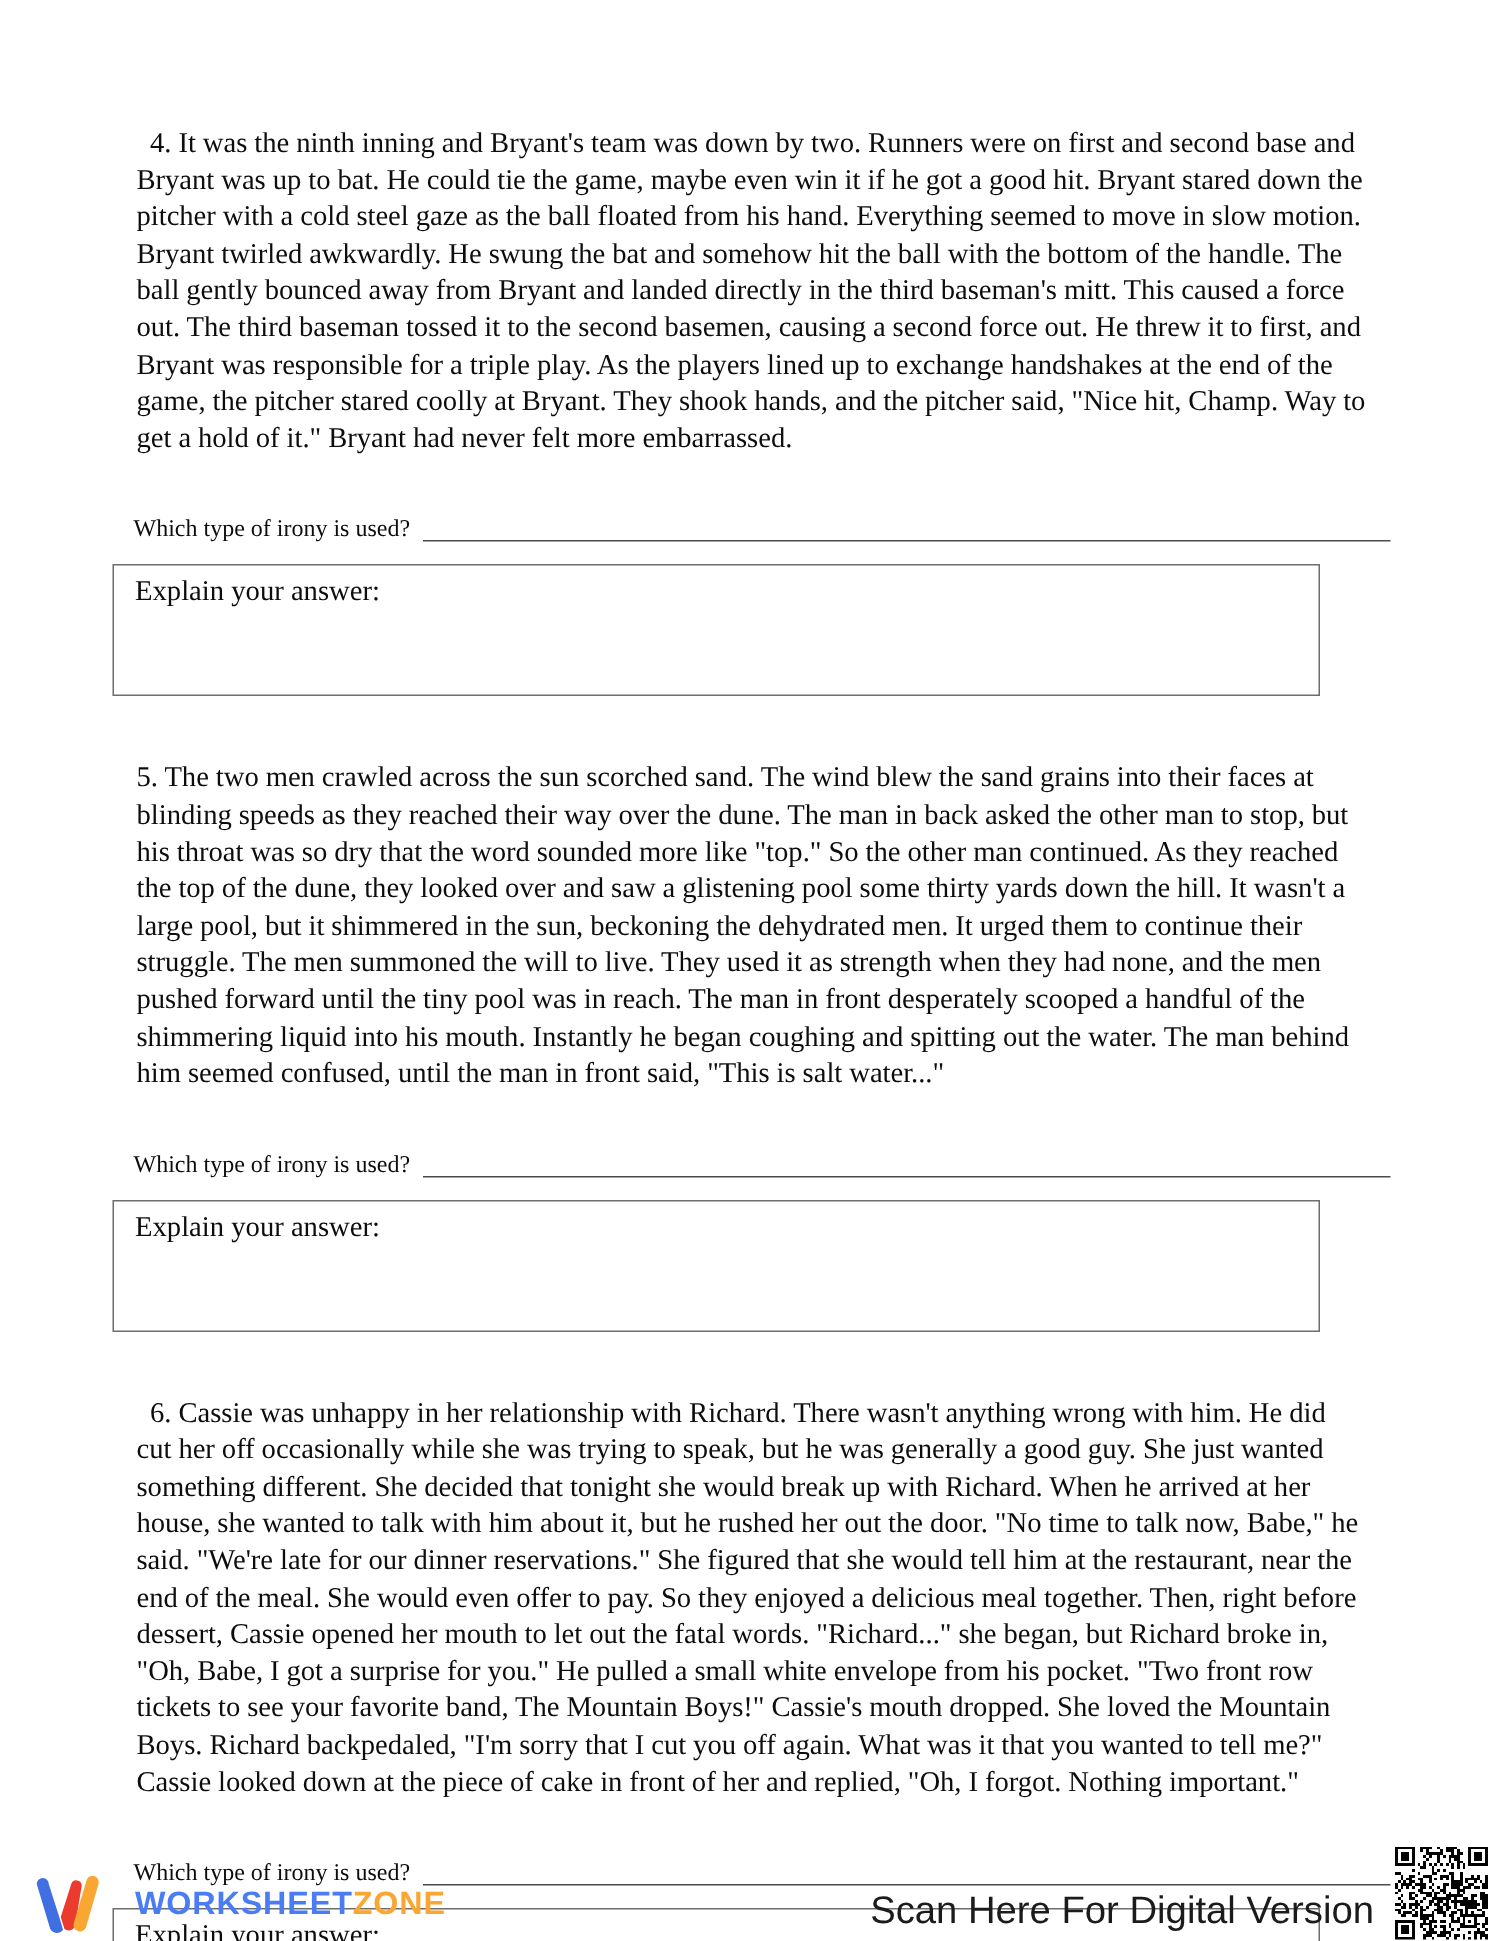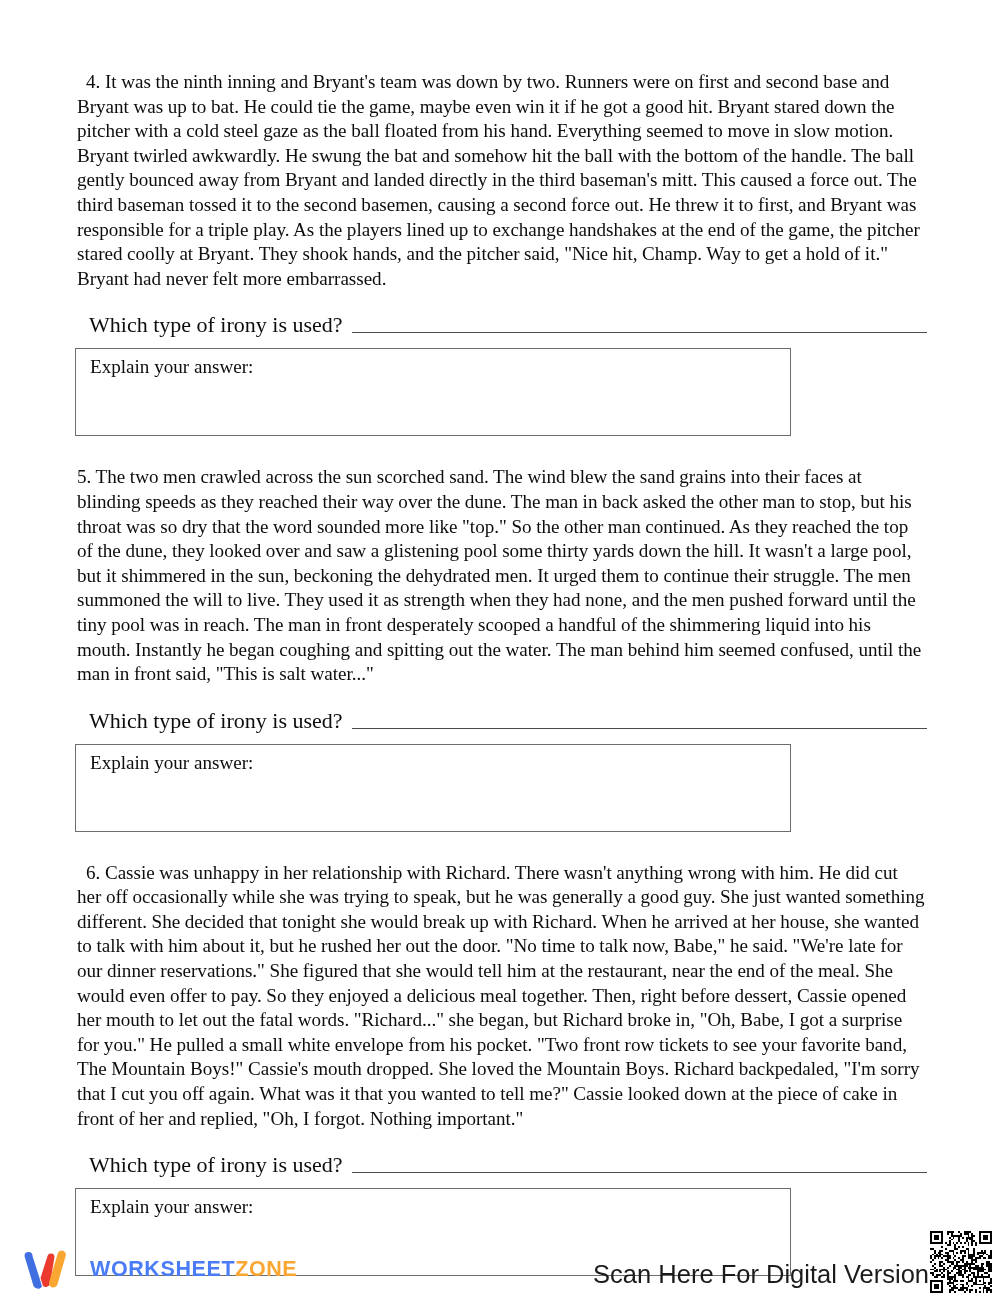--- a/index.html
+++ b/index.html
@@ -31,51 +31,51 @@
     top: 68px;
     width: 852px;
   }
 
   .item { margin: 0 0 0 0; }
 
   .passage {
     font-size: 19.1px;
     line-height: 24.6px;
     text-align: left;
-    margin: 2px;
+    margin: 16px;
     color: #0d0d0d;
     letter-spacing: -0.02px;
     word-spacing: -0.1px;
   }
   .passage.indented { text-indent: 9px; }
 
   .question-row {
     display: flex;
     align-items: flex-end;
-    font-size: 22px;
+    font-size: 16px;
     line-height: 24px;
     padding-left: 14px;
     box-sizing: border-box;
     width: 852px;
   }
   .question-label {
     white-space: nowrap;
     color: #0d0d0d;
   }
   .question-rule {
     flex: 1 1 auto;
     height: 0;
     border-bottom: 1.6px solid #4a4a4a;
     margin-left: 9px;
     margin-bottom: 4px;
   }
 
   .answer-box {
     box-sizing: border-box;
-    width: 716px;
+    width: 805px;
     border: 1.3px solid #6d6d6d;
     height: 88px;
     padding: 7px 0 0 14px;
     font-size: 19.1px;
     line-height: 22px;
     background: #ffffff;
   }
   .answer-box .prompt { color: #0d0d0d; }
 
   
@@ -111,21 +111,21 @@
     font-weight: 700;
     letter-spacing: 0.6px;
     line-height: 1;
     white-space: nowrap;
   }
   .brand-text .w1 { color: #4a7cf6; }
   .brand-text .w2 { color: #f9a732; }
 
   .scan {
     position: absolute;
-    right: 71px;
+    right: 84px;
     bottom: 6px;
     font-family: "Liberation Sans", "DejaVu Sans", sans-serif;
     font-size: 25.5px;
     color: #1b1b1b;
     white-space: nowrap;
     line-height: 1.1;
   }
 
   .qr {
     position: absolute;

